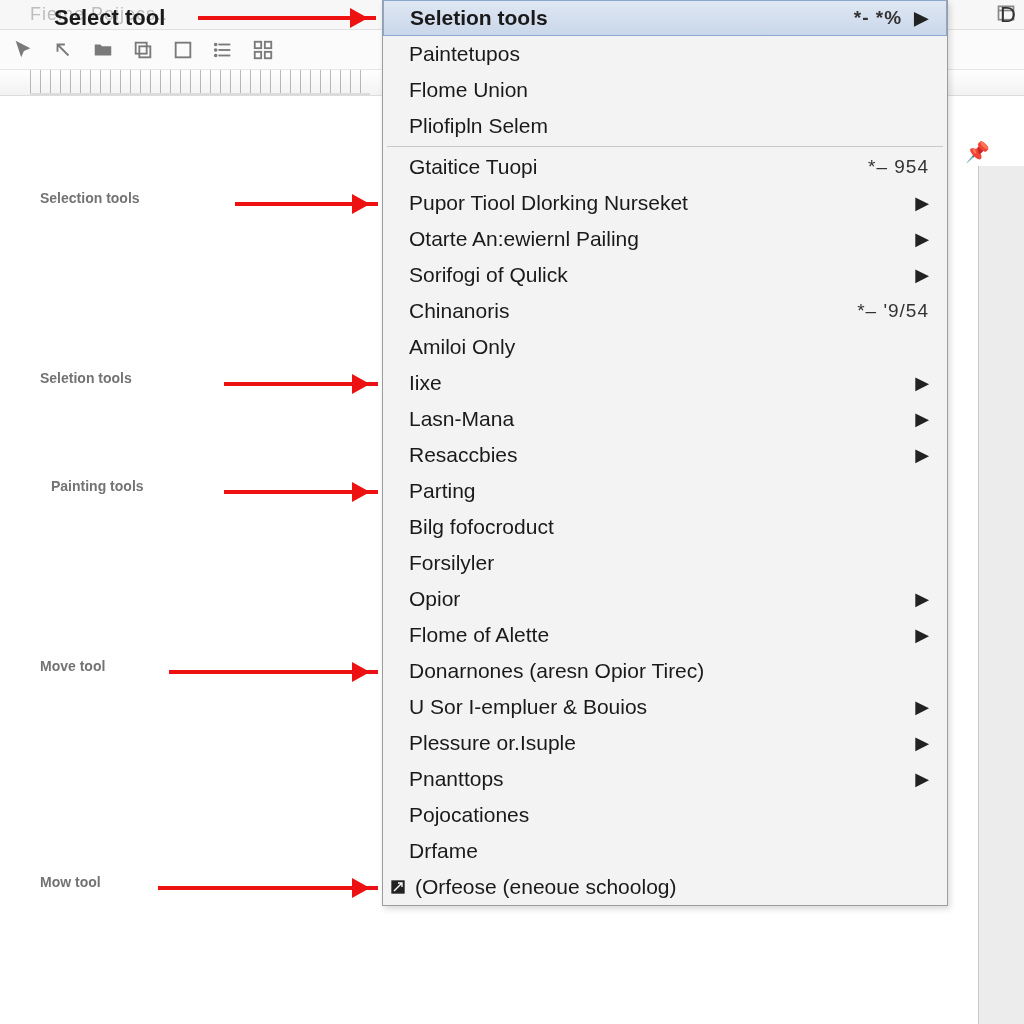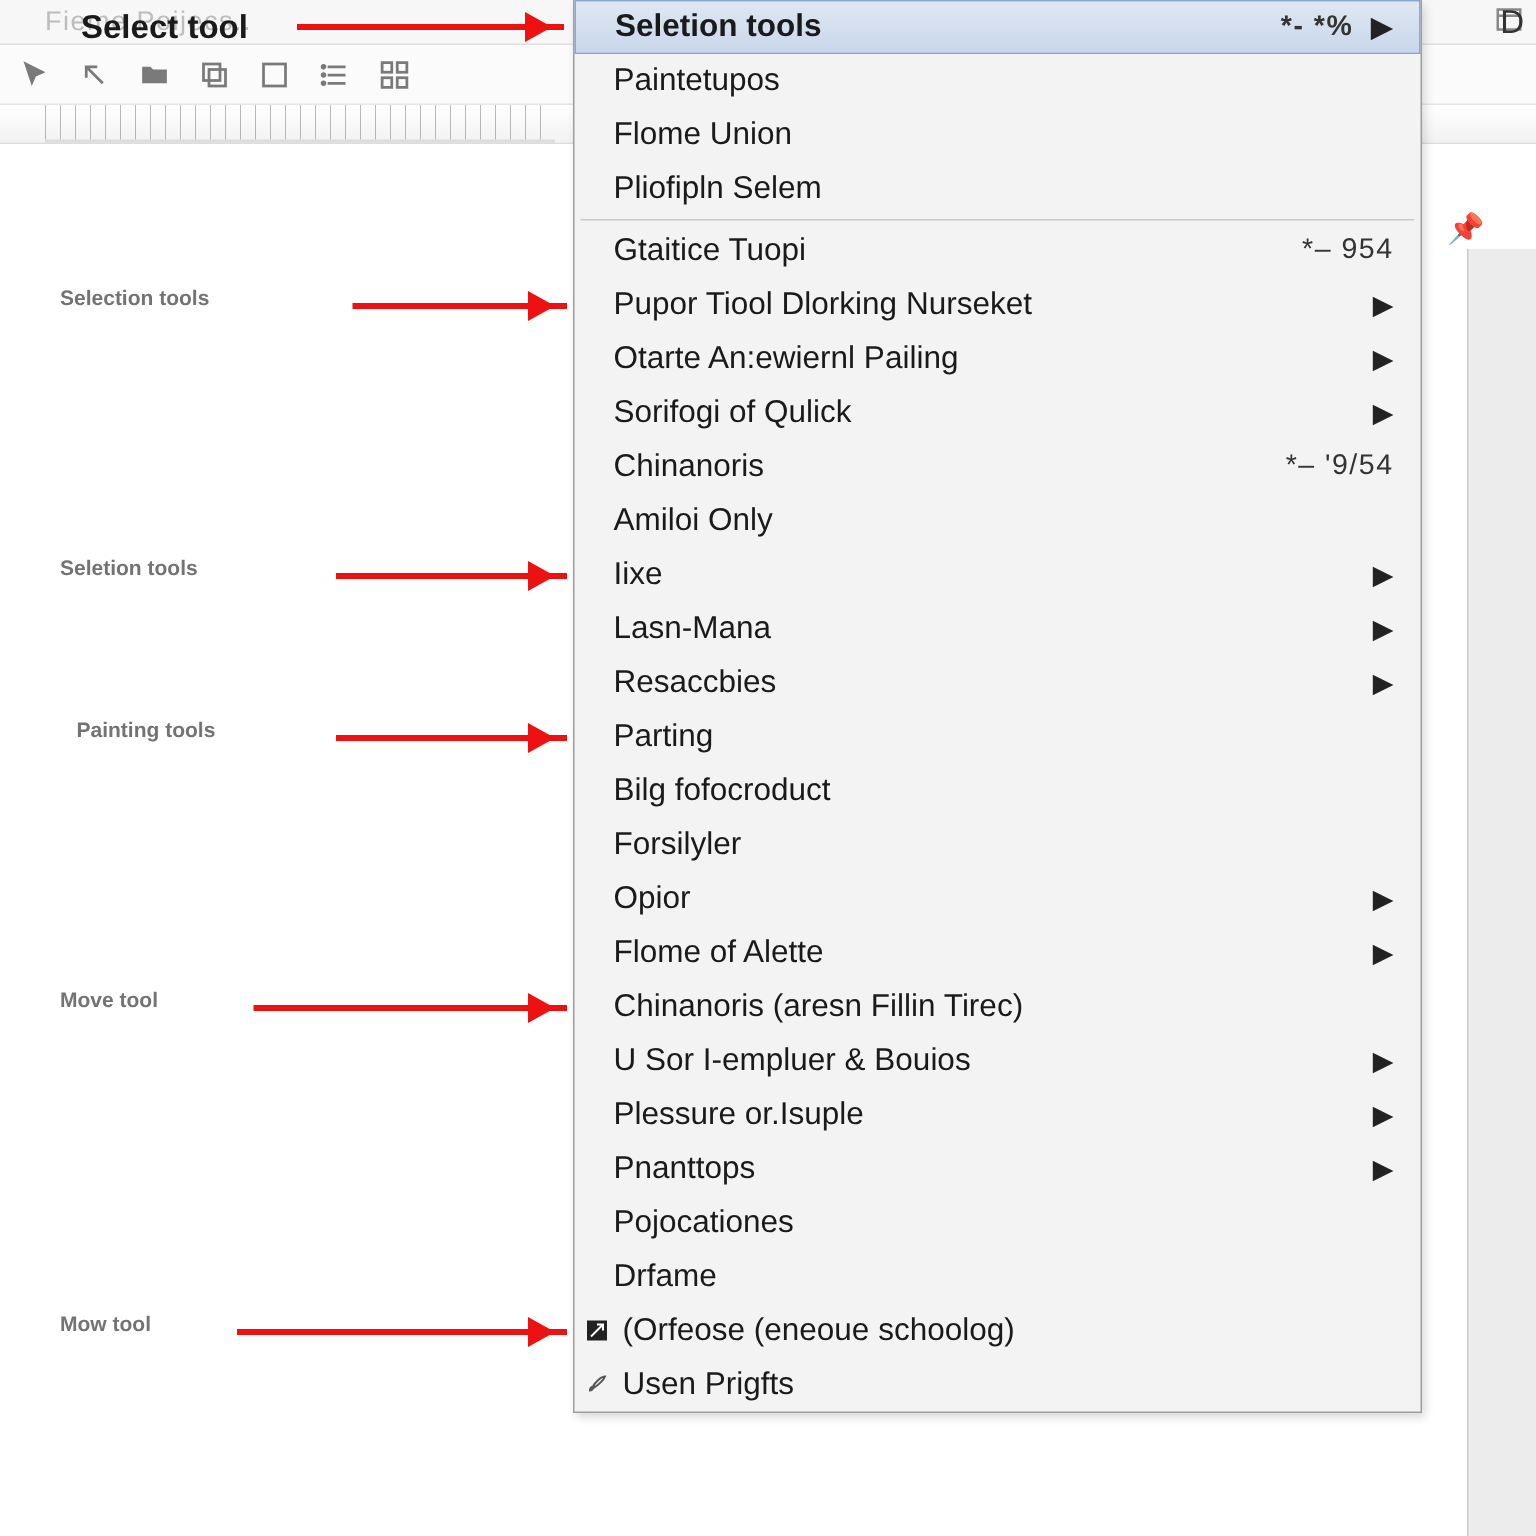--- a/index.html
+++ b/index.html
@@ -172,21 +172,21 @@
       </div>
       <div class="menu-item">
         <span>Opior</span>
         <span class="submenu-arrow">▶</span>
       </div>
       <div class="menu-item">
         <span>Flome of Alette</span>
         <span class="submenu-arrow">▶</span>
       </div>
       <div class="menu-item">
-        <span>Chinanoris (aresn Fillin Tirec)</span>
+        <span>Donarnones (aresn Opior Tirec)</span>
       </div>
       <div class="menu-item">
         <span>U Sor I-empluer &amp; Bouios</span>
         <span class="submenu-arrow">▶</span>
       </div>
       <div class="menu-item">
         <span>Plessure or.Isuple</span>
         <span class="submenu-arrow">▶</span>
       </div>
       <div class="menu-item">
@@ -202,26 +202,18 @@
       <div class="menu-item">
         <span class="lead-icon">
           <svg viewBox="0 0 24 24" width="16" height="16" fill="#222">
             <path d="M4 20L20 4M12 4h8v8" stroke="#fff" stroke-width="2" fill="#222"></path>
             <rect x="2" y="2" width="20" height="20" fill="#222"></rect>
             <path d="M6 18L18 6M12 6h6v6" stroke="#fff" stroke-width="2" fill="none"></path>
           </svg>
         </span>
         <span>(Orfeose (eneoue schoolog)</span>
       </div>
-      <div class="menu-item">
-        <span class="lead-icon">
-          <svg viewBox="0 0 24 24" width="16" height="16" fill="none" stroke="#555" stroke-width="2">
-            <path d="M20 4c-4 0-10 6-12 10 0 0-3 1-3 4 2 0 4-3 4-3 4-2 10-8 11-11z"></path>
-          </svg>
-        </span>
-        <span>Usen Prigfts</span>
-      </div>
     </div>
 
   <div class="right-panel">
     <span class="pin">📌</span>
   </div>
 </div>
 
 </body></html>

